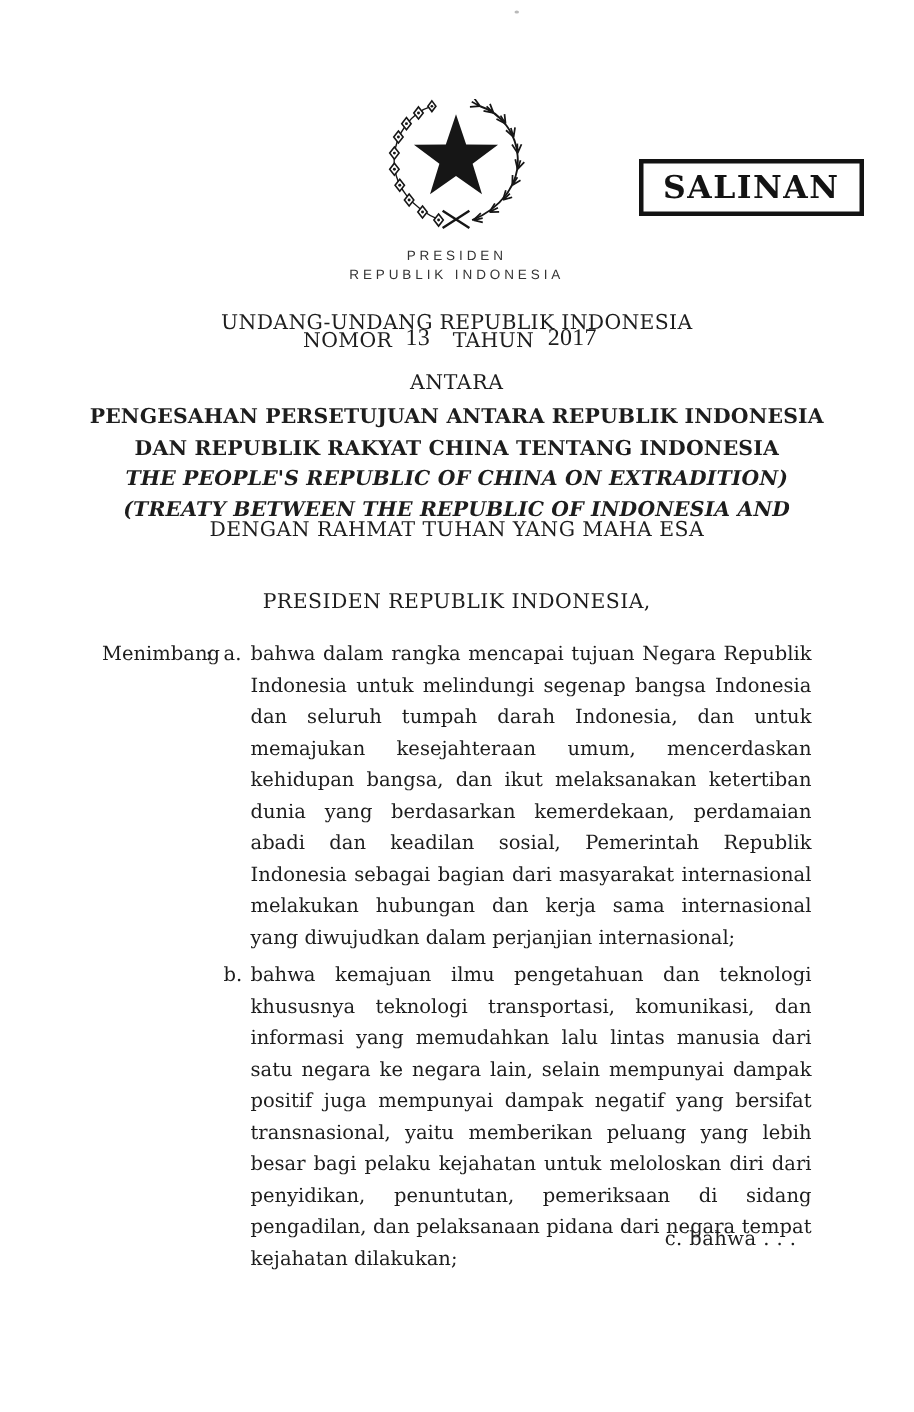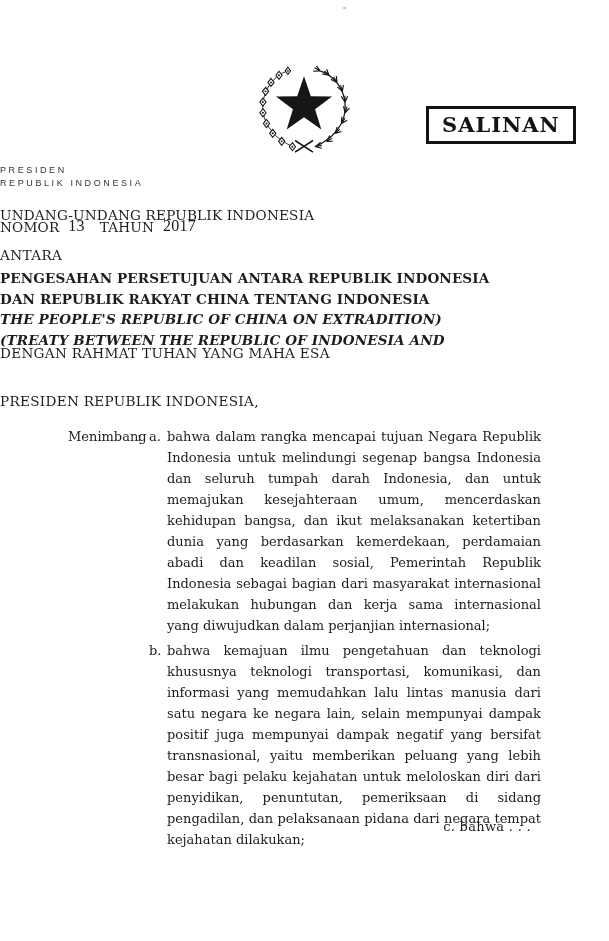--- a/index.html
+++ b/index.html
@@ -4,21 +4,21 @@
 <style>
   * { margin: 0; padding: 0; box-sizing: border-box; }
   html, body { background: #ffffff; }
   body {
     width: 609px; height: 941px;
     position: relative;
     overflow: hidden;
     font-family: "DejaVu Serif", "Liberation Serif", serif;
     color: #1d1d1d;
   }
-  .abs-center { position: absolute; left: 0; width: 609px; text-align: left; }
+  .abs-center { position: absolute; left: 0; width: 609px; text-align: center; }
 
   
   .emblem {
     position: absolute; top: 66px; left: 254px;
     width: 100px; height: 90px;
   }
   .letterhead {
     position: absolute; top: 164px;
     font-family: "Liberation Sans", sans-serif;
     font-size: 9px; letter-spacing: 2.6px;

